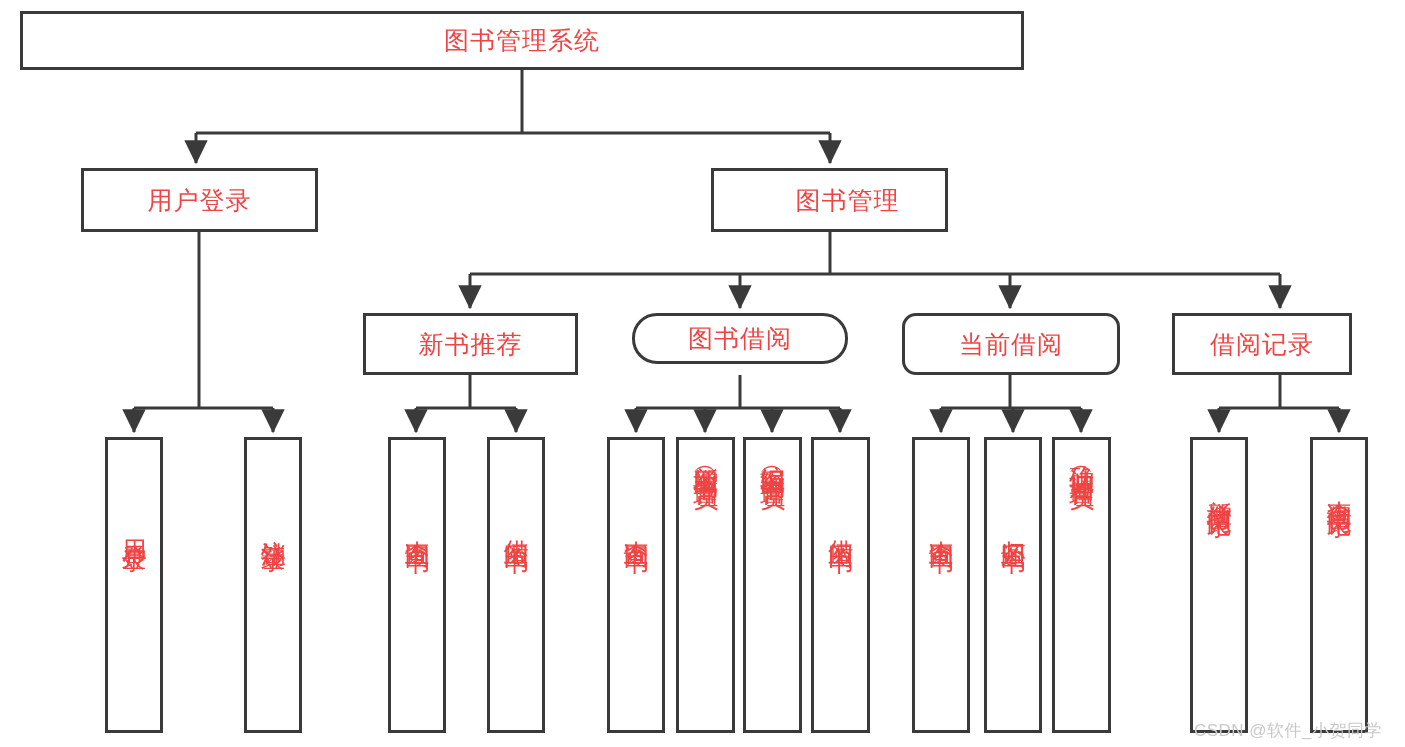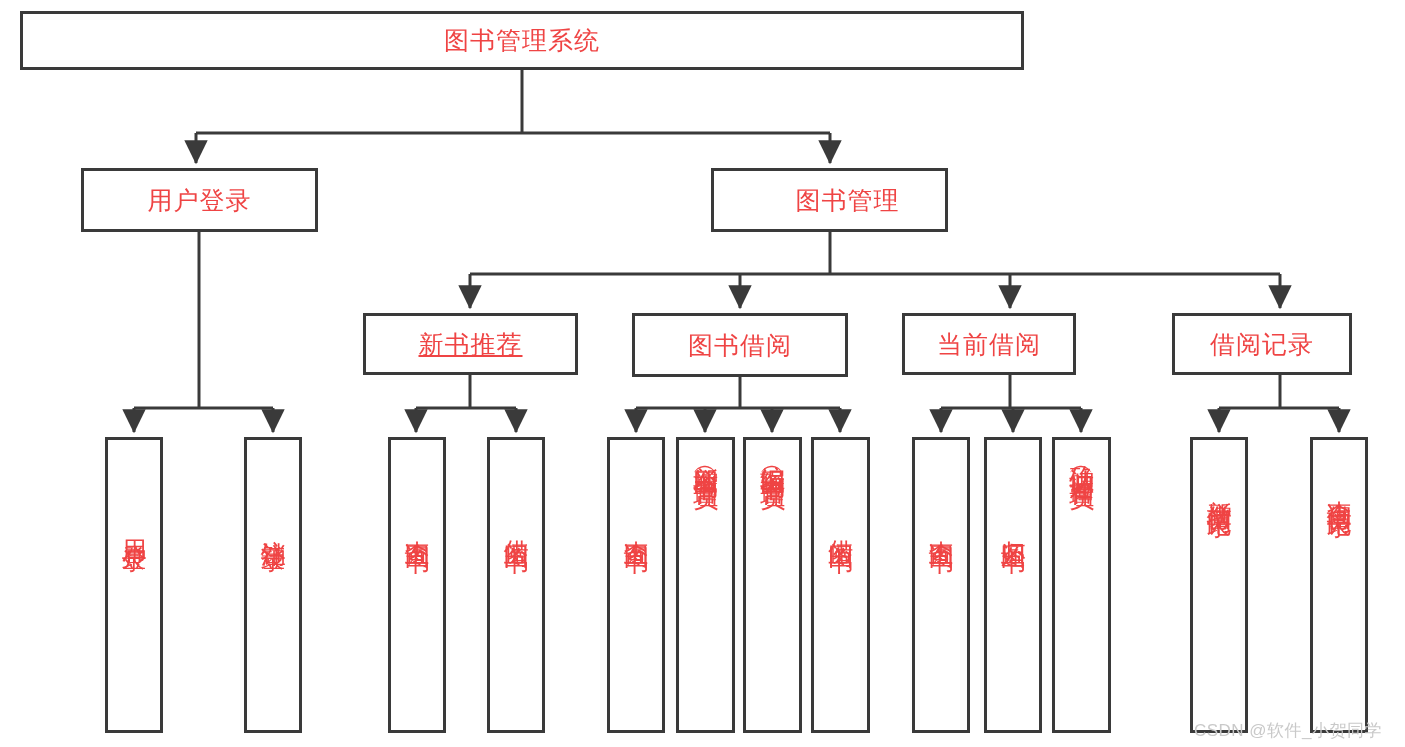--- a/index.html
+++ b/index.html
@@ -116,23 +116,23 @@
       <path d="M1219,408 L1219,432" marker-end="url(#arrow)"></path>
       <path d="M1339,408 L1339,432" marker-end="url(#arrow)"></path>
     </g>
   </svg>
 
   <div class="node horizontal" style="left:20px; top:11px; width:1004px; height:59px;">图书管理系统</div>
 
   <div class="node horizontal" style="left:81px; top:168px; width:237px; height:64px;">用户登录</div>
   <div class="node horizontal" style="left:711px; top:168px; width:237px; height:64px;padding-left:36px;">图书管理</div>
 
-  <div class="node horizontal" style="left:363px; top:313px; width:215px; height:62px;text-decoration:underline;">新书推荐</div>
-  <div class="node horizontal" style="left:632px; top:313px; width:216px; height:64px;">图书借阅</div>
-  <div class="node horizontal" style="left:902px; top:313px; width:174px; height:62px;">当前借阅</div>
+  <div class="node horizontal" style="left:363px; top:313px; width:215px; height:62px;">新书推荐</div>
+  <div class="node horizontal" style="left:632px; top:313px; width:216px; height:51px;border-radius:25px;">图书借阅</div>
+  <div class="node horizontal" style="left:902px; top:313px; width:218px; height:62px;border-radius:14px;">当前借阅</div>
   <div class="node horizontal" style="left:1172px; top:313px; width:180px; height:62px;">借阅记录</div>
 
   <div class="node vertical" style="left:105px; top:437px; width:58px; height:296px; padding-top:80px;">
     <span class="vlabel">用户登录</span>
   </div>
   <div class="node vertical" style="left:244px; top:437px; width:58px; height:296px; padding-top:80px;">
     <span class="vlabel">注销登录</span>
   </div>
   <div class="node vertical" style="left:388px; top:437px; width:58px; height:296px; padding-top:80px;">
     <span class="vlabel">查询图书</span>

